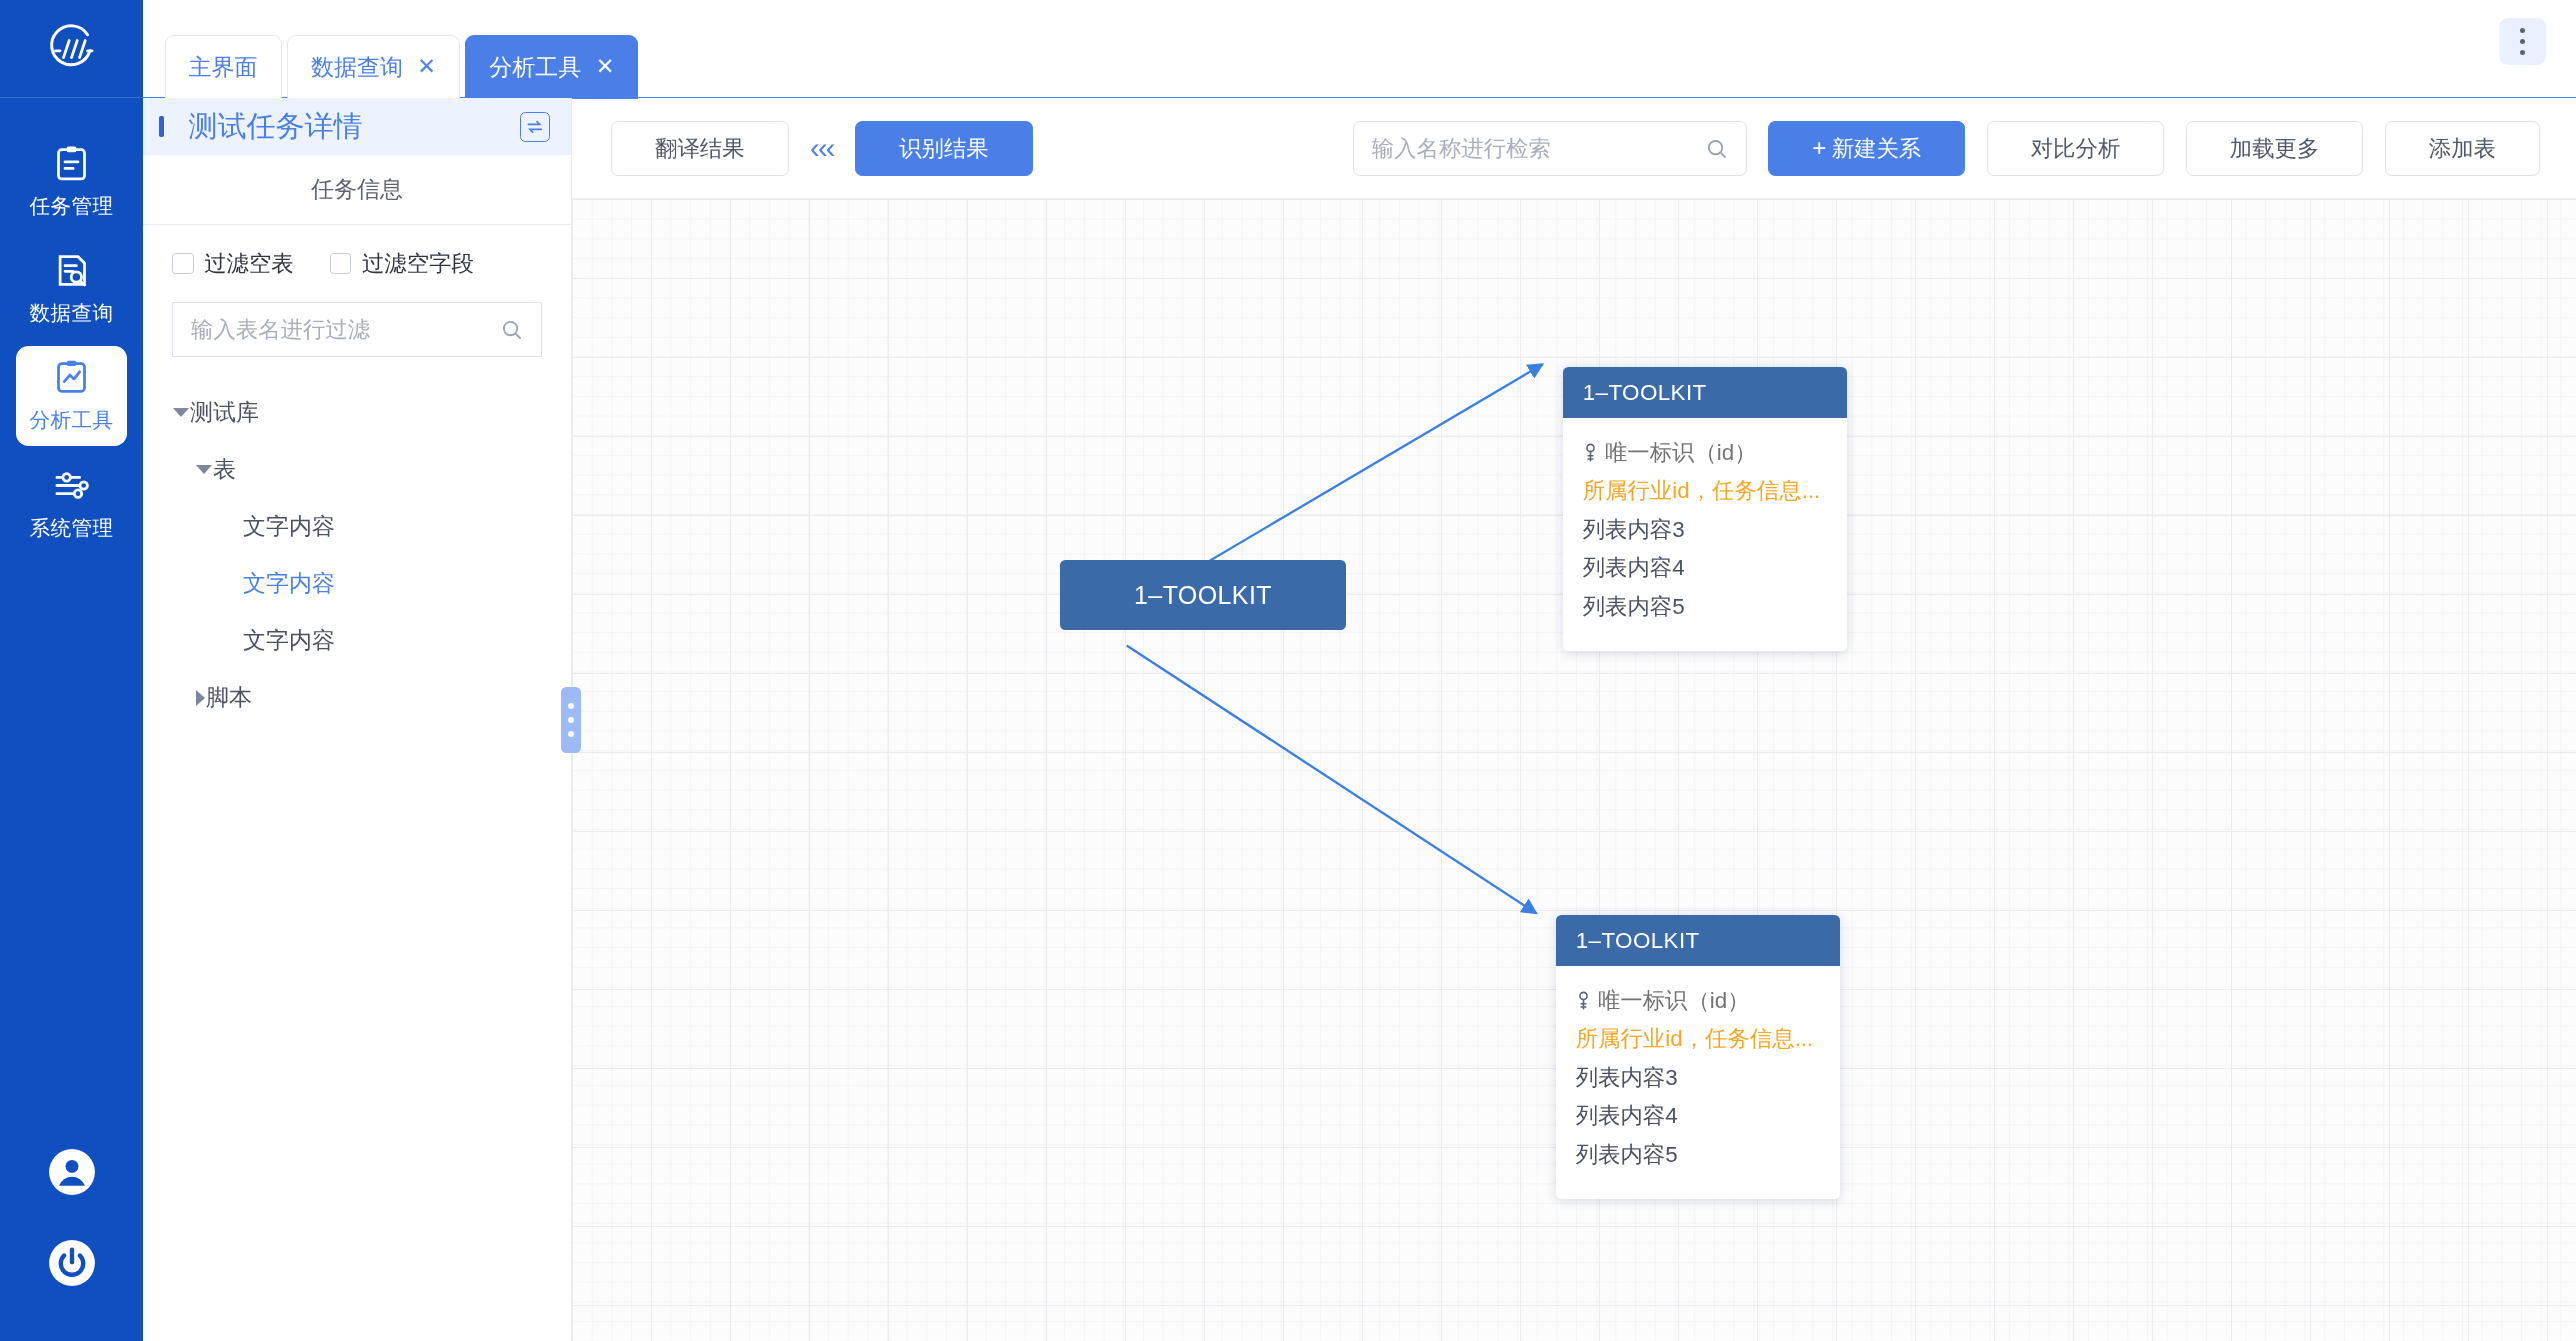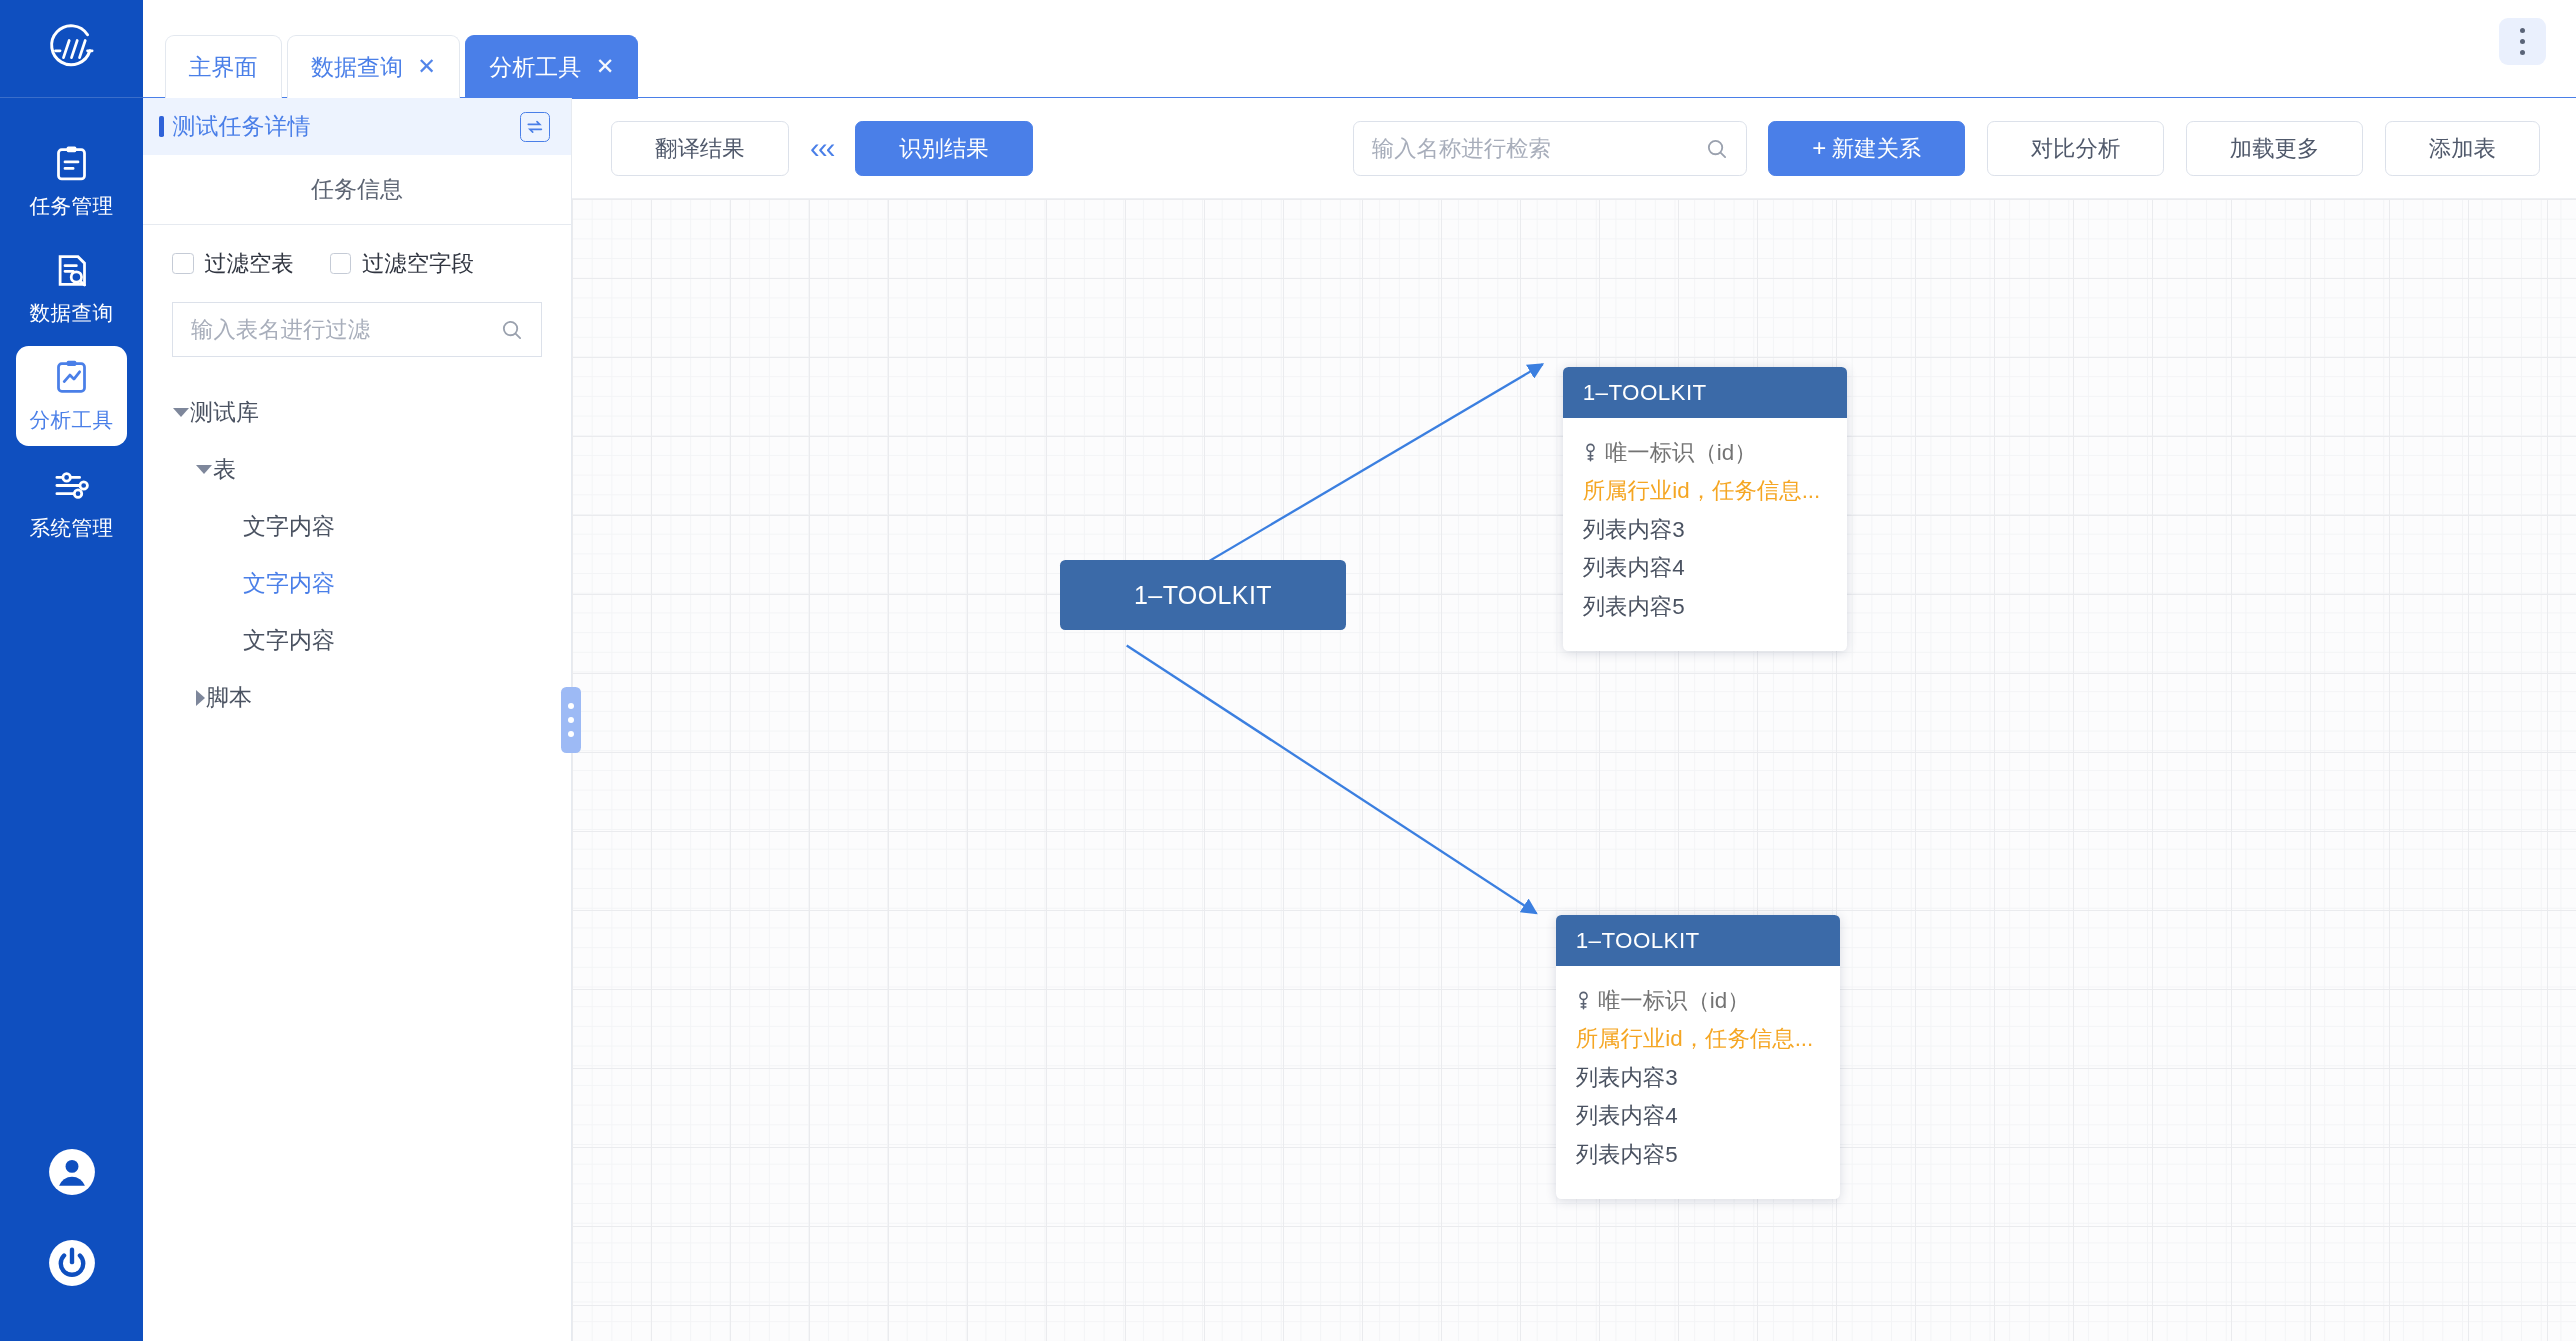--- a/index.html
+++ b/index.html
@@ -70,21 +70,21 @@
   
   .panel {
     width: 429px; flex: 0 0 429px; background: #ffffff;
     border-right: 0.9px solid #E6EAF0; display: flex; flex-direction: column;
     position: relative;
   }
   .panel-head {
     height: 57px; background: #EDF3FE; display: flex; align-items: center;
     padding: 0 21.5px 0 16px; justify-content: space-between;
   }
-  .panel-title { display: flex; align-items: center; gap: 9px; color: #4A7FE8; font-size: 23px; }
+  .panel-title { display: flex; align-items: center; gap: 25px; color: #4A7FE8; font-size: 29px; }
   .panel-title .bar { width: 4.5px; height: 21.5px; background: #2F62D8; border-radius: 1.8px; }
   .swap-btn {
     width: 30px; height: 30px; border: 1.8px solid #4A7FE8; border-radius: 5.4px;
     display: flex; align-items: center; justify-content: center; cursor: pointer;
   }
   .ptabs { height: 70px; display: flex; border-bottom: 0.9px solid #E6EAF0; }
   .ptab {
     flex: 1; display: flex; align-items: center; justify-content: center;
     font-size: 23px; color: #5D6573; cursor: pointer; position: relative;
   }

